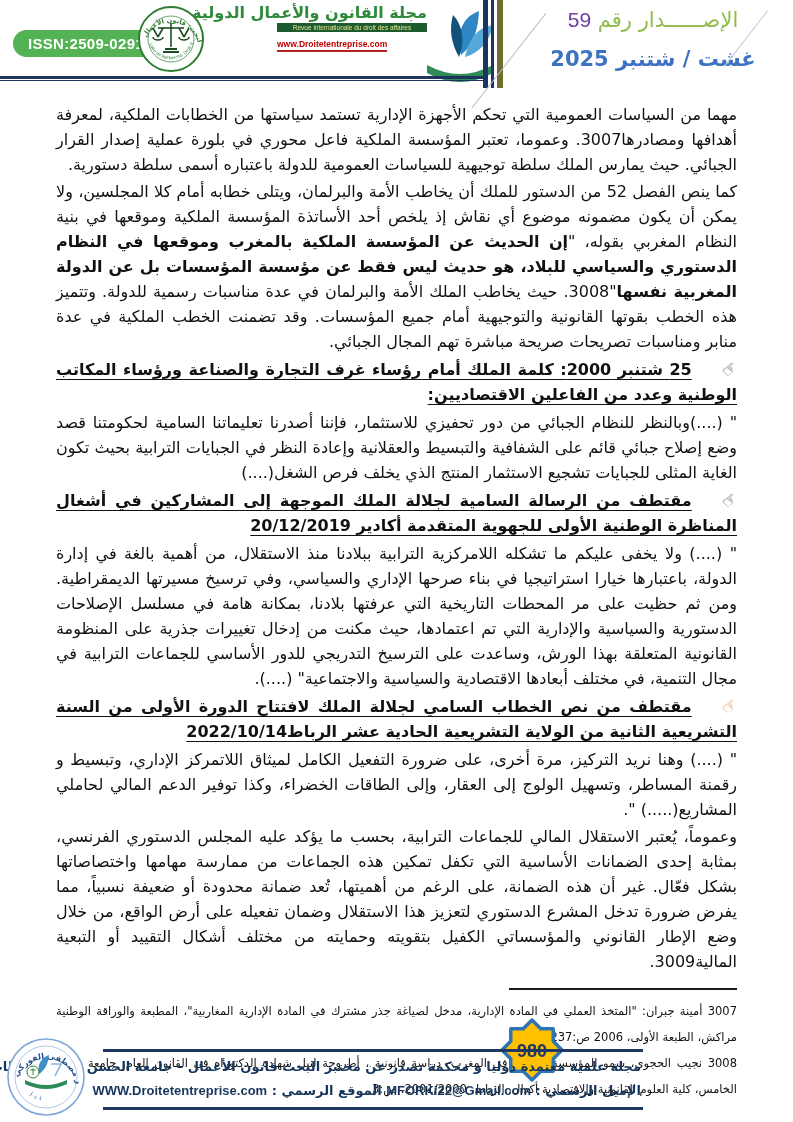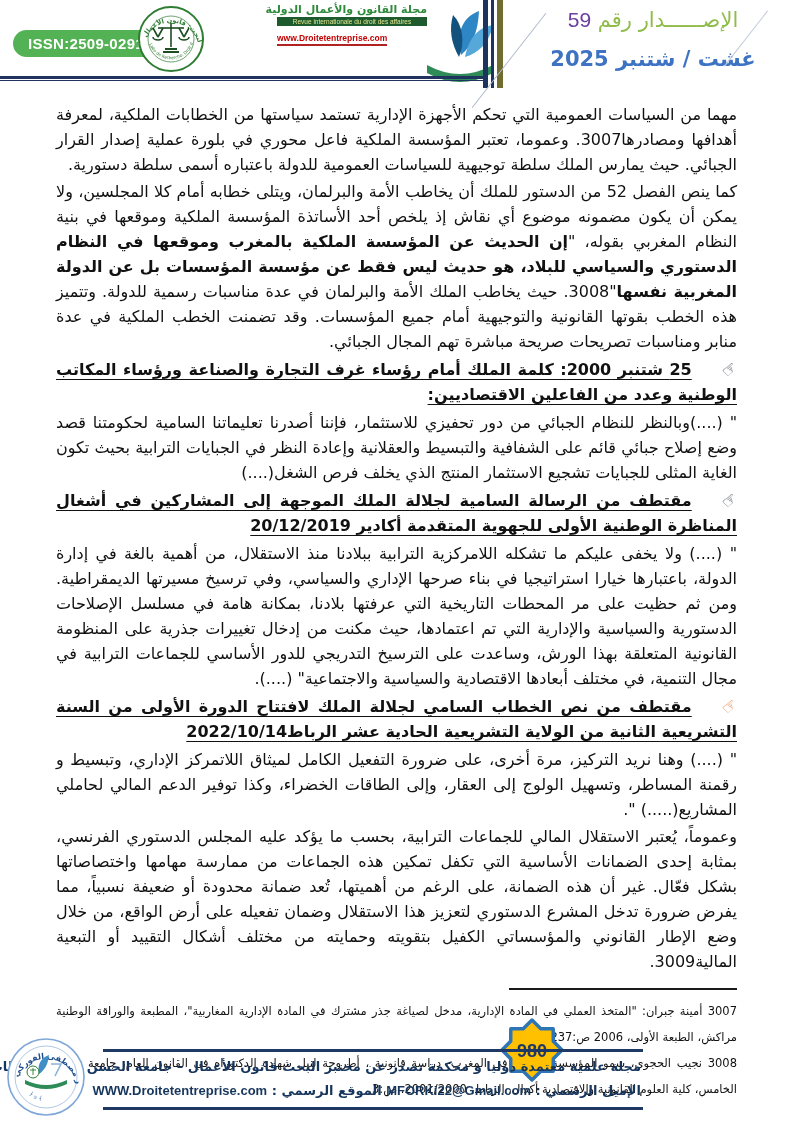--- a/index.html
+++ b/index.html
@@ -13,21 +13,21 @@
   .header { position:relative; height:96px; direction:ltr; }
   .issn-pill {
     position:absolute; left:13px; top:30px;
     background:#53b253; color:#fff; font-weight:bold; font-size:15px;
     padding:5px 15px; border-radius:17px; letter-spacing:.3px;
     font-family:"Liberation Sans", sans-serif;
   }
   .lab-logo { position:absolute; left:137px; top:5px; width:68px; height:68px; }
   .journal-logo { position:absolute; left:277px; top:3px; width:205px; }
   .jl-inner { width:150px; }
-  .jl-title { font-size:11px; font-weight:bold; color:#2f8a3c; text-align:center; direction:rtl; white-space:nowrap; }
+  .jl-title { font-size:16px; font-weight:bold; color:#2f8a3c; text-align:center; direction:rtl; white-space:nowrap; }
   .jl-band { background:#1d5a2e; color:#e5e78f; font-size:6.5px; text-align:center; padding:1px 0; margin-top:1px; font-family:"Liberation Sans", sans-serif; white-space:nowrap; }
   .jl-row { display:flex; align-items:center; gap:4px; margin-top:3px; }
   .jl-univ { text-align:center; direction:rtl; }
   .jl-univ .ar { font-size:8px; color:#1d3b12; white-space:nowrap; }
   .jl-univ .fr { font-size:4.5px; color:#777; font-family:"Liberation Sans", sans-serif; white-space:nowrap; }
   .jl-url { margin-top:4px; font-size:8.5px; font-weight:bold; color:#c00000; border-bottom:2px solid #b22222; display:inline-block; padding-bottom:1px; font-family:"Liberation Sans", sans-serif; }
   .jl-book { position:absolute; left:146px; top:4px; }
   .hdr-rule { position:absolute; left:0; top:76px; width:487px; border-top:3px solid #20335f; }
   .hdr-rule::after { content:""; display:block; border-top:1px solid #20335f; margin-top:1px; }
 

